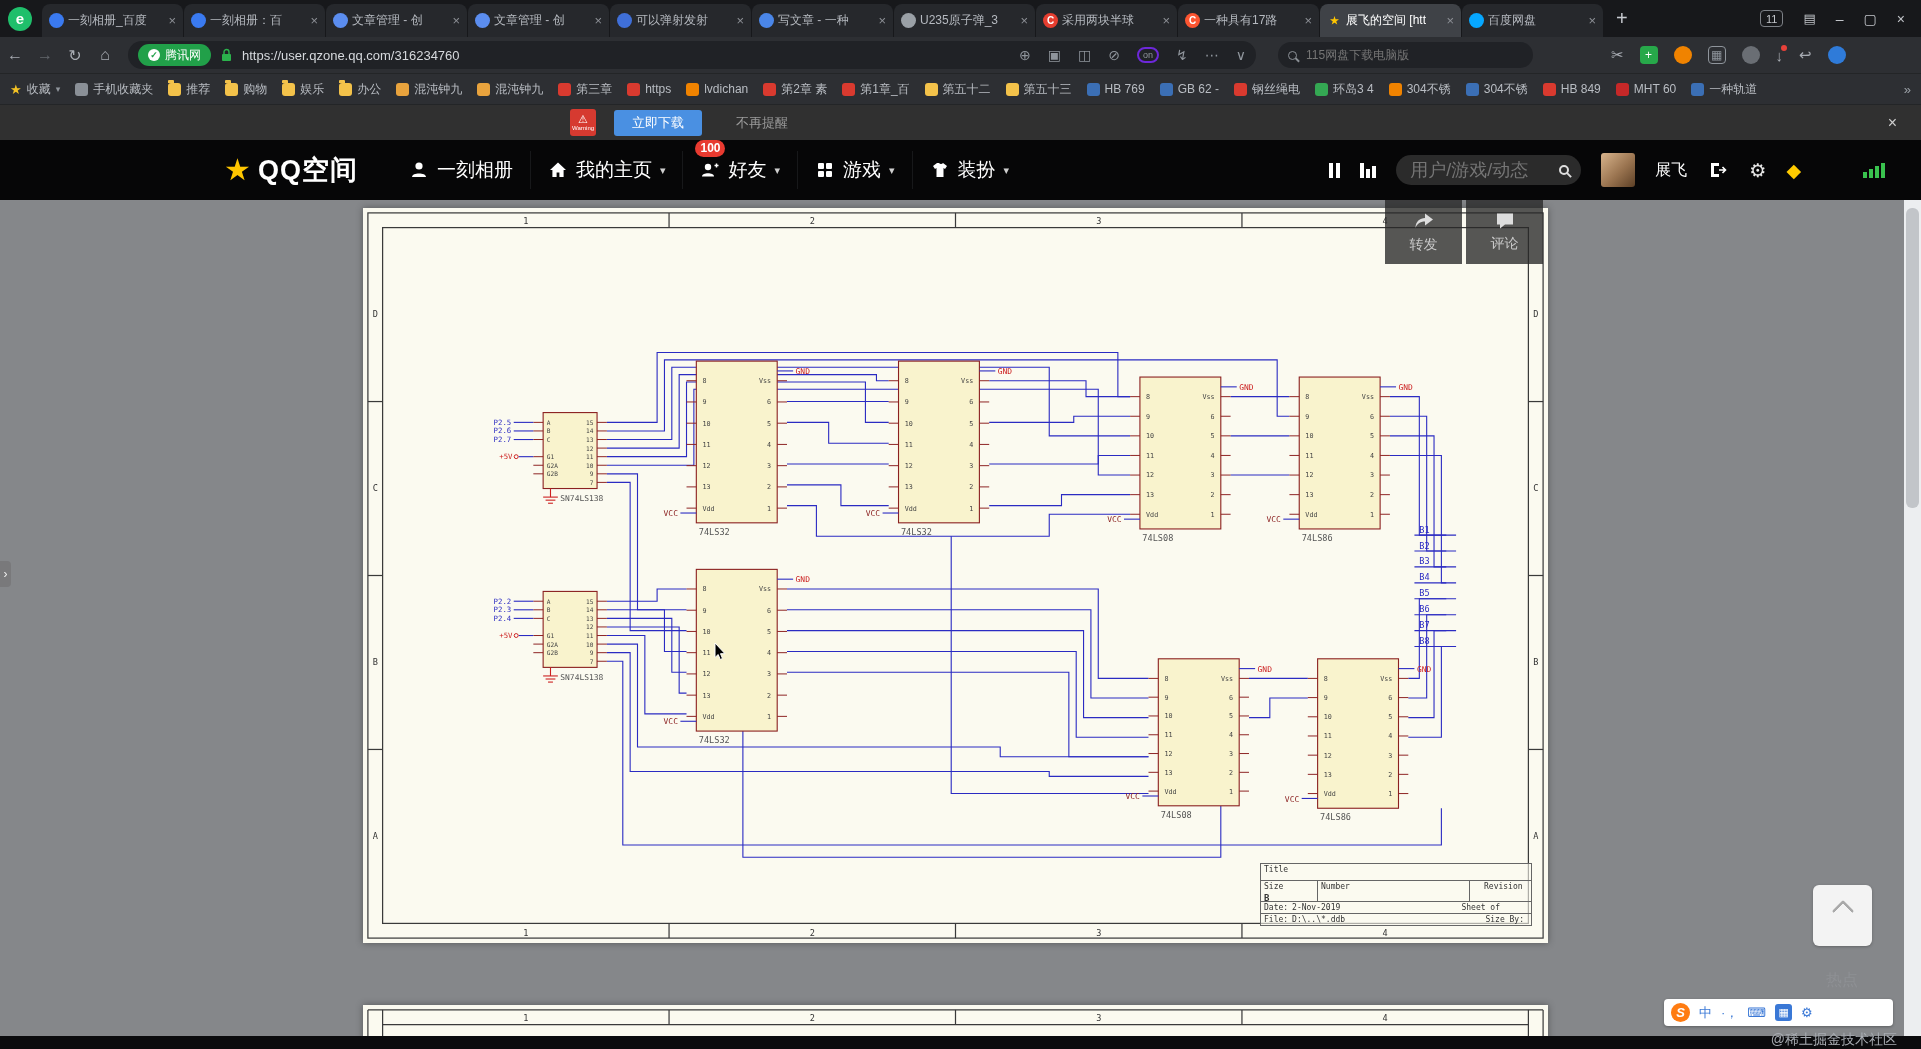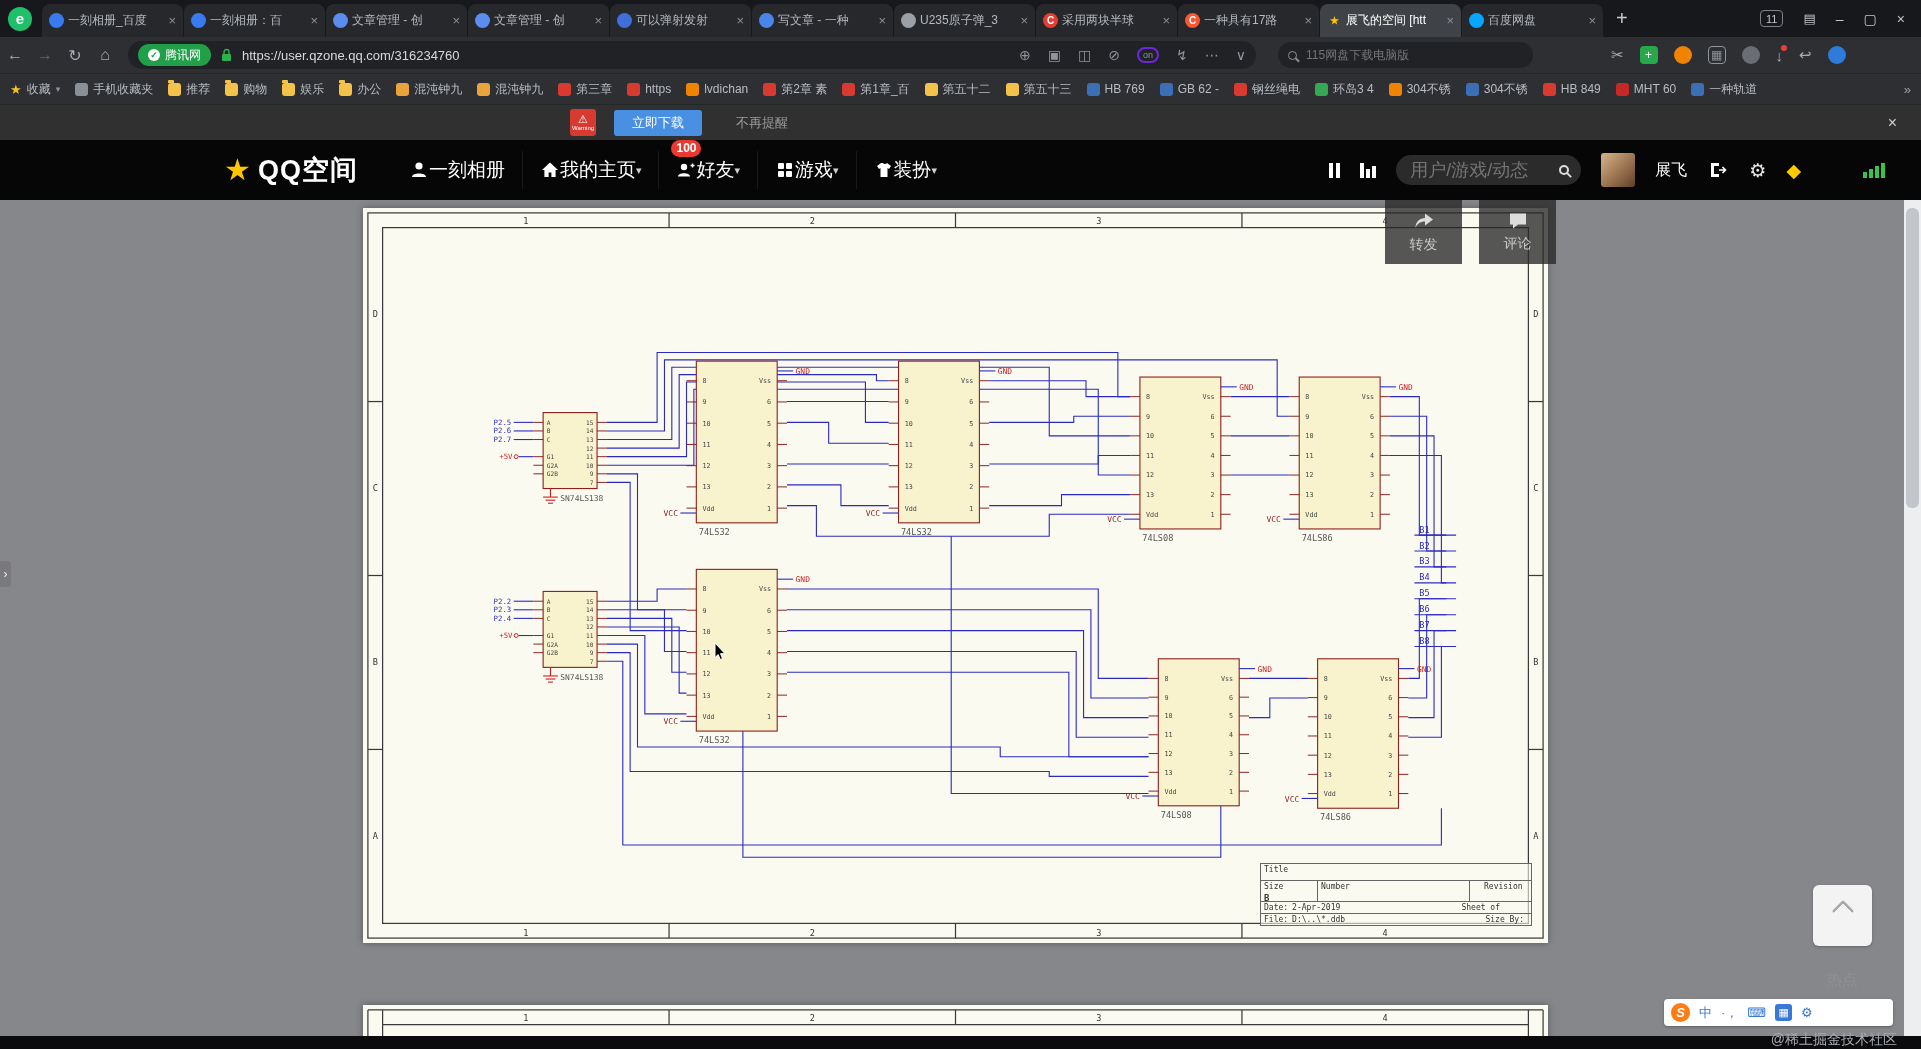--- a/index.html
+++ b/index.html
@@ -80,21 +80,21 @@
            margin-left:18px; border:none; font-family:inherit; }
   .dismiss { color:#9a9a9a; font-size:13px; margin-left:34px; }
   .banner-close { position:absolute; right:24px; color:#cfcfcf; font-size:16px; }
   
   .qnav { position:absolute; top:140px; left:0; right:0; height:60px; background:#060607;
           display:flex; align-items:center; color:#fff; }
   .qlogo { display:flex; align-items:center; gap:7px; margin-left:224px; }
   .qstar { color:#ffc600; font-size:30px; line-height:30px; }
   .qlogo-text { font-size:27px; font-weight:bold; letter-spacing:1px; }
   .qnav-items { display:flex; align-items:center; margin-left:34px; }
-  .qitem { display:flex; align-items:center; padding:6px 17px; font-size:19px; position:relative; }
+  .qitem { display:flex; align-items:center; gap:8px; padding:6px 17px; font-size:19px; position:relative; }
   .qitem + .qitem { border-left:1px solid #17181a; }
   .qcaret { font-size:11px; color:#cfcfcf; }
   .qbadge { position:absolute; top:-11px; left:12px; background:#e83a30; border-radius:9px;
             padding:0 5px; font-size:12px; height:17px; line-height:17px; font-weight:bold; }
   .qright { margin-left:auto; display:flex; align-items:center; gap:20px; margin-right:120px; }
   .pauseic { display:flex; gap:3px; }
   .pauseic span { width:4px; height:15px; background:#fff; }
   .eqic { display:flex; gap:2px; align-items:flex-end; }
   .eqic span { width:4px; background:#fff; }
   .qsearch { width:185px; height:30px; border-radius:15px; background:#2b2b2b; display:flex;
@@ -126,21 +126,21 @@
             border:1px solid #666; color:#333; font-size:8px; line-height:1.1; }
   .tb-r1 { height:16px; padding:2px 3px; }
   .tb-r2 { display:flex; border-top:1px solid #666; height:21px; }
   .tb-size { width:56px; padding:2px 3px; }
   .tb-size b { display:block; font-size:9px; margin-top:2px; }
   .tb-num { flex:1; border-left:1px solid #666; padding:2px 3px; }
   .tb-rev { width:62px; border-left:1px solid #666; padding:2px 14px; }
   .tb-r3, .tb-r4 { border-top:1px solid #666; height:12px; display:flex; padding:2px 3px; gap:4px; }
   .tb-sheet { margin-left:auto; margin-right:28px; }
   .tb-drawn { margin-left:auto; margin-right:4px; }
-  .share-ov { position:absolute; left:1385px; top:0; display:flex; gap:17px; }
+  .share-ov { position:absolute; left:1385px; top:0; display:flex; gap:4px; }
   .sbox { width:77px; height:64px; background:rgba(40,40,40,.78); display:flex; flex-direction:column;
           align-items:center; justify-content:center; gap:5px; color:#c9c9c9; font-size:14px; }
   .expander { position:absolute; left:0; top:361px; width:11px; height:26px;
               background:rgba(120,120,122,.95); border-radius:0 4px 4px 0; color:#eee;
               display:flex; align-items:center; justify-content:center; font-size:12px; }
   .hotcard { position:absolute; left:1813px; top:685px; width:59px; height:61px; background:#f3f3f3;
              border-radius:6px; display:flex; align-items:flex-start; justify-content:center;
              box-shadow:0 1px 3px rgba(0,0,0,.25); }
   .chev { width:16px; height:16px; border-top:3px solid #a9a9a9; border-left:3px solid #a9a9a9;
           transform:rotate(45deg); margin-top:18px; border-radius:2px; }
@@ -944,21 +944,21 @@
       </svg>
     <div class="tblock">
       <div class="tb-r1"><span>Title</span></div>
       <div class="tb-r2">
         <div class="tb-size"><span>Size</span><b>B</b></div>
         <div class="tb-num"><span>Number</span></div>
         <div class="tb-rev"><span>Revision</span></div>
       </div>
       <div class="tb-r3">
         <span>Date:</span>
-        <span>2-Apr-2019</span>
+        <span>2-Nov-2019</span>
         <span class="tb-sheet">Sheet of</span>
       </div>
       <div class="tb-r4">
         <span>File:</span>
         <span>D:\..\*.ddb</span>
         <span class="tb-drawn">Size By:</span>
       </div>
     </div>
   </div>
   <div class="sheet sheet2">

